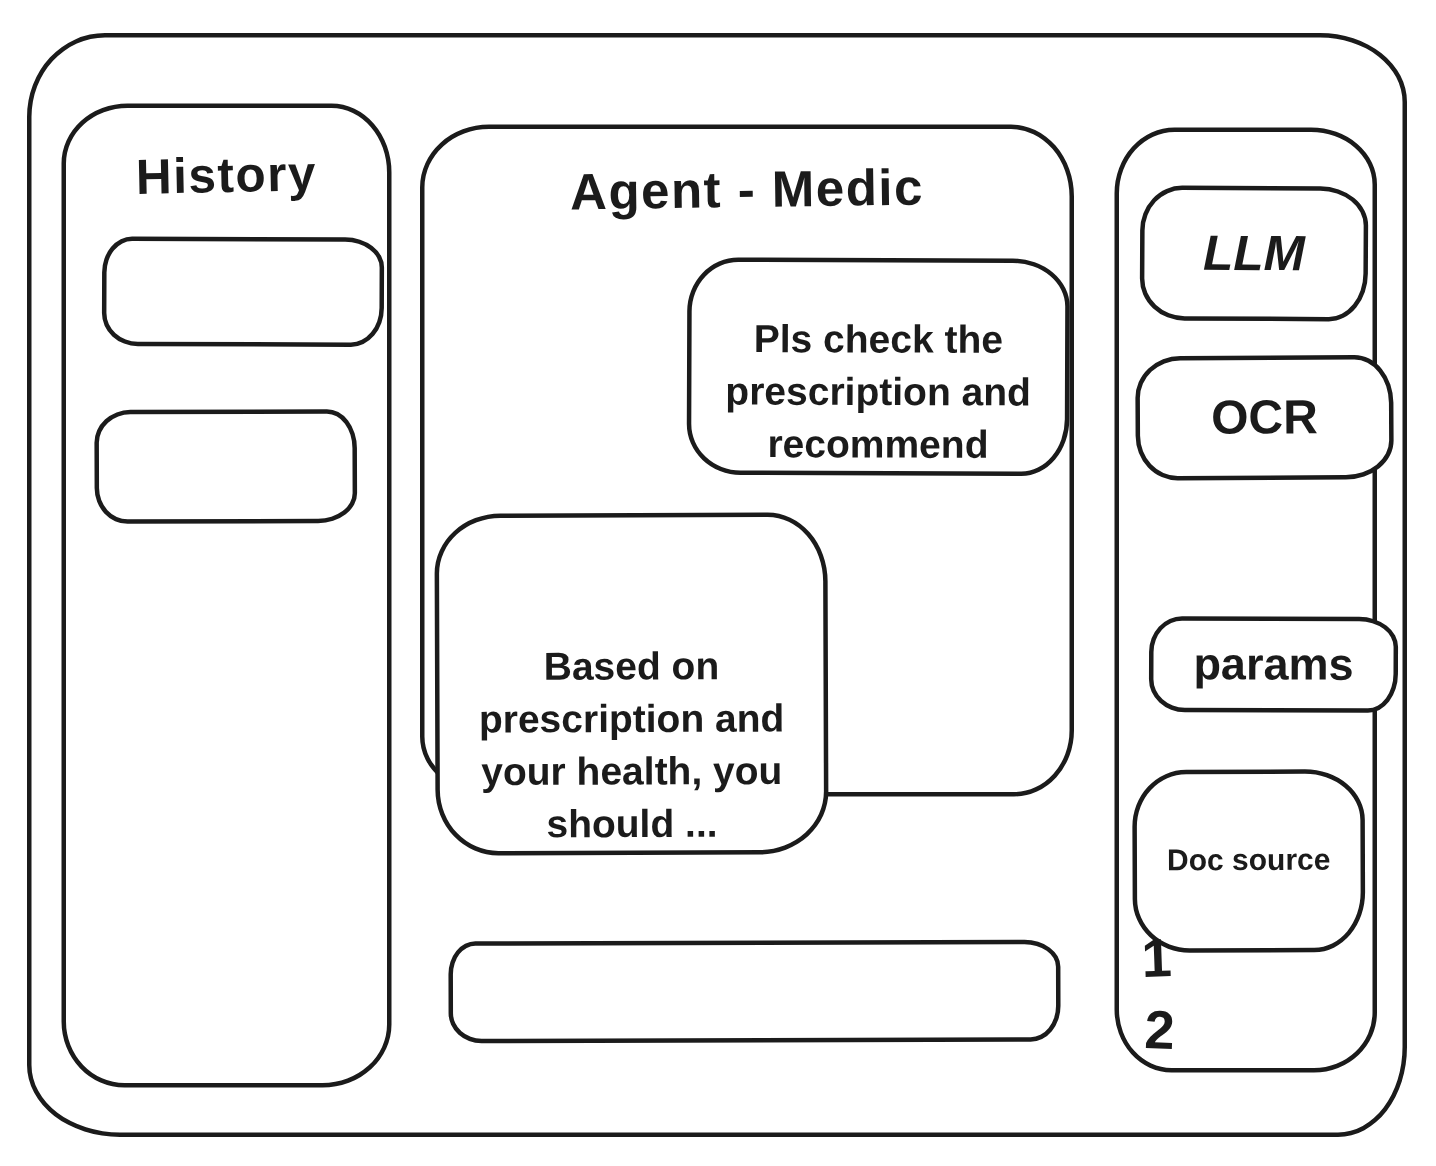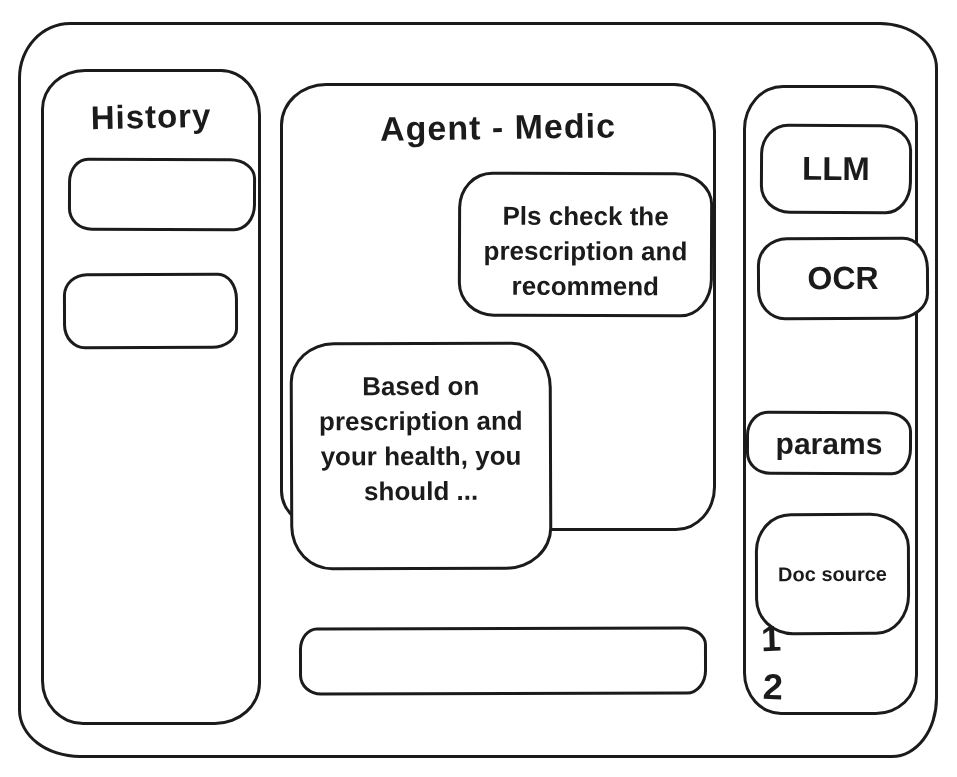--- a/index.html
+++ b/index.html
@@ -55,23 +55,23 @@
     background: #ffffff;
   }
   .chat-title {
     margin-top: 22px; text-align: center;
     font-size: 34px; font-weight: bold; letter-spacing: 1px;
     transform: rotate(-0.8deg);
   }
   .bubble {
     position: absolute; background: #ffffff;
     border: 3px solid #1b1b1b;
-    display: flex; align-items: flex-start; justify-content: center;
+    display: flex; align-items: flex-end; justify-content: center;
     text-align: center; font-size: 26px; font-weight: bold;
-    line-height: 1.35; padding: 24px 12px;
+    line-height: 1.35; padding: 0 12px;
   }
   .bubble-user {
     left: 175px; top: 86px; width: 255px; height: 145px;
     border-radius: 34px 38px 32px 36px / 36px 32px 38px 34px;
     transform: rotate(0.2deg);
   }
   .bubble-agent {
     left: 7px; top: 256px; width: 262px; height: 228px;
     border-radius: 44px 40px 46px 42px / 40px 46px 42px 44px;
     transform: rotate(-0.2deg);
@@ -96,32 +96,32 @@
   .tool-btn {
     position: absolute; background: #ffffff;
     border: 3px solid #1b1b1b;
     font-family: "Liberation Sans", sans-serif;
     font-weight: bold; color: #1b1b1b;
     display: flex; align-items: center; justify-content: center;
     text-align: center; cursor: pointer; line-height: 1.3;
   }
   .btn-llm {
     left: 14px; top: 36px; width: 152px; height: 90px;
-    font-size: 33px; 
+    font-size: 33px; font-style: italic;
     border-radius: 28px 32px 26px 30px / 30px 26px 32px 28px;
     transform: rotate(0.3deg);
   }
   .btn-ocr {
     left: 11px; top: 149px; width: 172px; height: 83px;
     font-size: 32px;
     border-radius: 30px 26px 32px 28px / 28px 32px 26px 30px;
     transform: rotate(-0.3deg);
   }
   .btn-params {
-    left: 0; top: 323px; width: 166px; height: 64px;
+    left: 20px; top: 323px; width: 166px; height: 64px;
     font-size: 30px;
     border-radius: 22px 26px 20px 24px / 24px 20px 26px 22px;
     transform: rotate(0.2deg);
   }
   .btn-docsource {
     left: 9px; top: 425px; width: 155px; height: 122px;
     font-size: 20px; padding: 0 14px;
     border-radius: 36px 40px 34px 38px / 38px 34px 40px 36px;
     transform: rotate(-0.2deg);
   }

